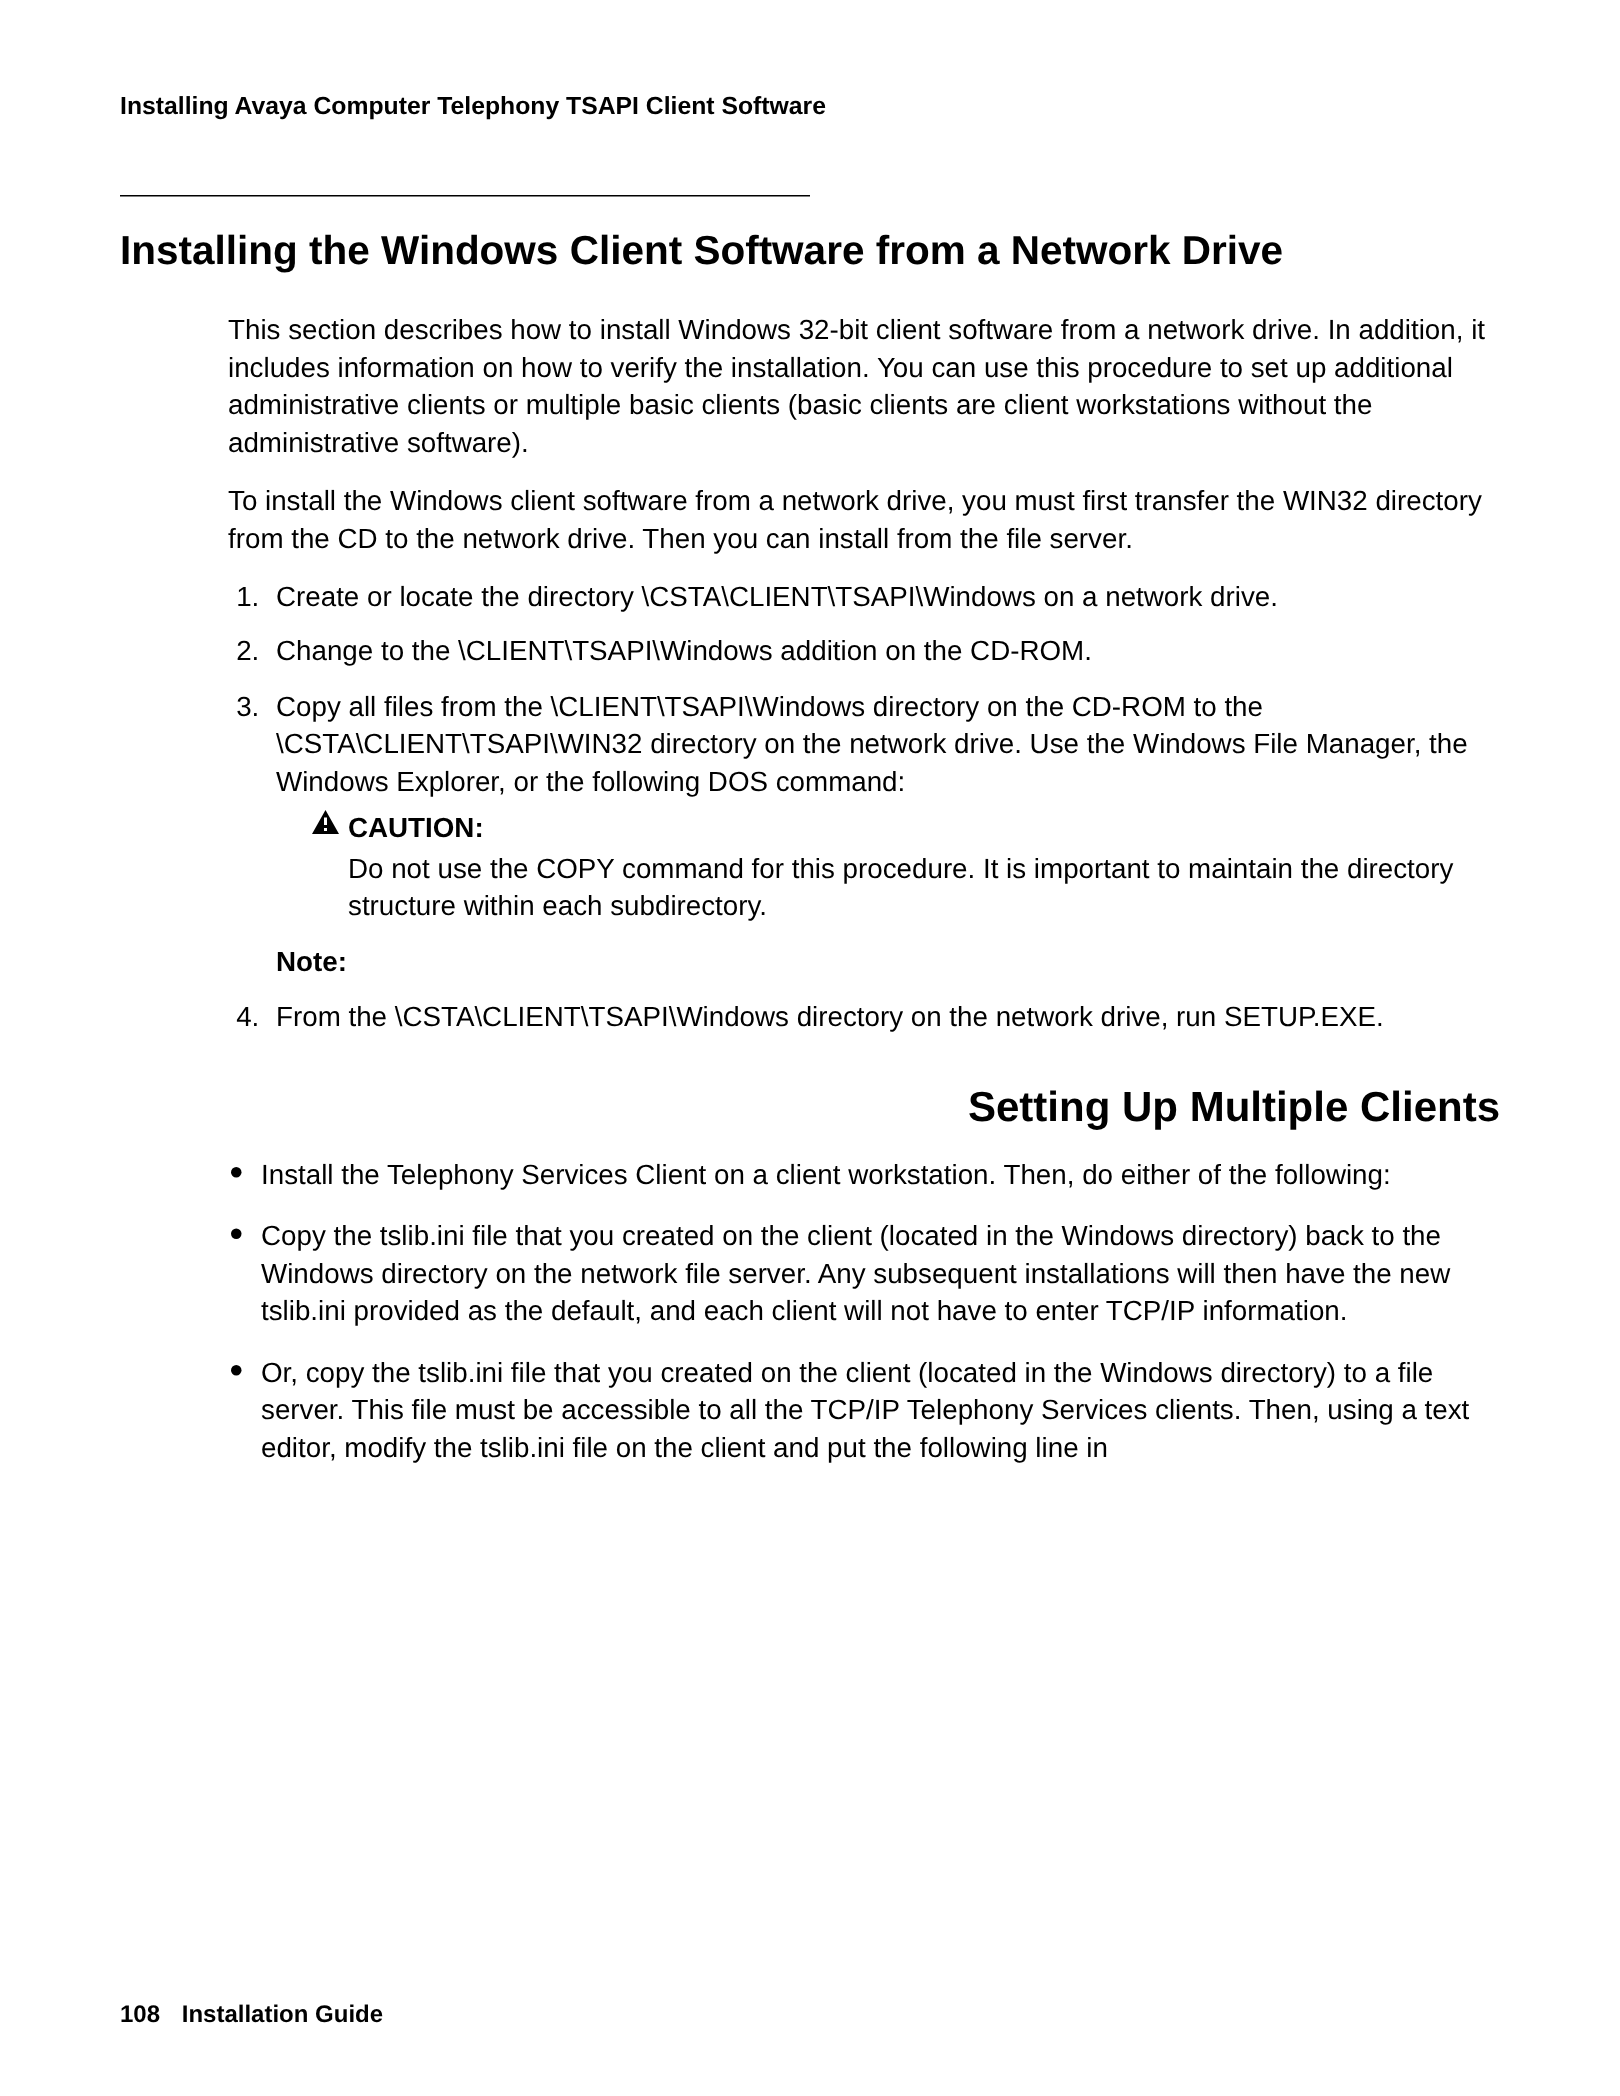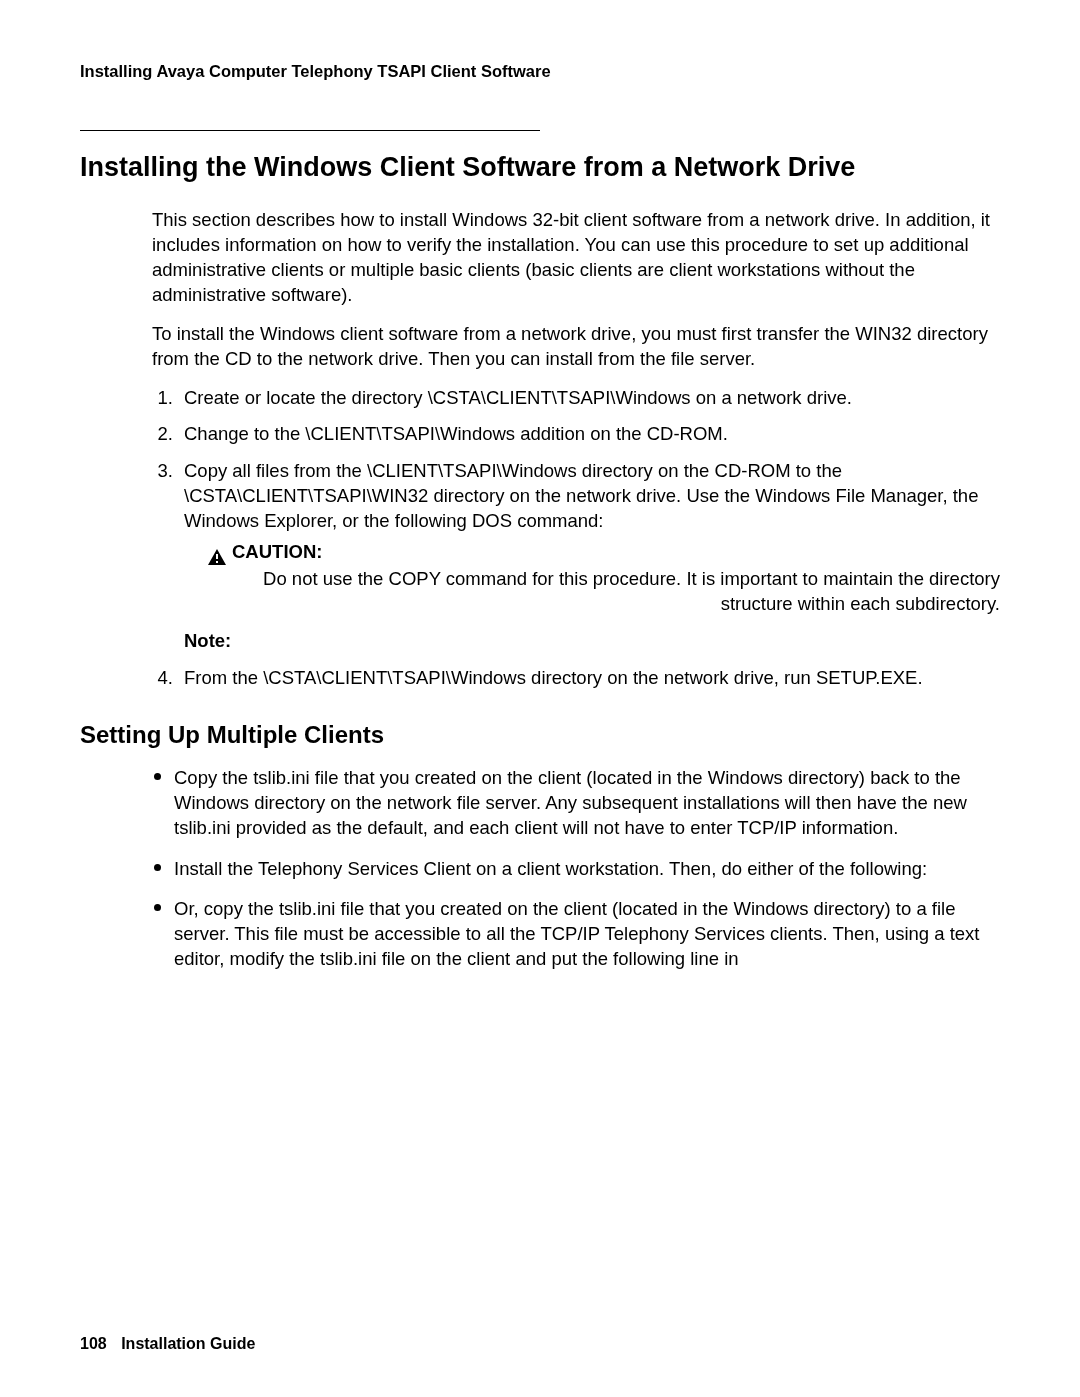--- a/index.html
+++ b/index.html
@@ -47,46 +47,46 @@
     font-weight: bold;
     font-size: 17px;
     margin: 6px 0 12px 0;
   }
   .admon {
     margin: 6px 0 12px 24px;
   }
   .admon .admon-head {
     font-weight: bold;
     display: flex;
-    align-items: flex-end;
+    align-items: flex-start;
     margin-bottom: 2px;
   }
   .admon .admon-icon {
     margin-right: 6px;
     display: inline-flex;
   }
   .admon .admon-body {
     margin-left: 24px;
-    text-align: right;
   }
   .note-block {
     margin: 10px 0 12px 0;
   }
   .note-block .note-head {
     font-weight: bold;
     margin-bottom: 2px;
   }
   .note-block .note-body {
     margin-left: 48px;
     max-width: 680px;
   }
   h2.subsection {
-    font-size: 24px;
+    font-size: 28px;
     font-weight: bold;
     margin: 28px 0 14px 0;
+    text-align: right;
   }
   ul.bullets {
     list-style: none;
     padding-left: 0;
     margin: 0;
   }
   ul.bullets > li {
     position: relative;
     padding-left: 22px;
     margin-bottom: 16px;
@@ -153,22 +153,22 @@
     <li>From the \CSTA\CLIENT\TSAPI\Windows directory on the network drive, run SETUP.EXE.</li>
   </ol>
 
 </div>
 
 <h2 class="subsection">Setting Up Multiple Clients</h2>
 
 <div class="body-block">
 
   <ul class="bullets">
+    <li>Install the Telephony Services Client on a client workstation. Then, do either of the following:</li>
     <li>Copy the tslib.ini file that you created on the client (located in the Windows directory) back to the Windows directory on the network file server. Any subsequent installations will then have the new tslib.ini provided as the default, and each client will not have to enter TCP/IP information.</li>
-    <li>Install the Telephony Services Client on a client workstation. Then, do either of the following:</li>
     <li>Or, copy the tslib.ini file that you created on the client (located in the Windows directory) to a file server. This file must be accessible to all the TCP/IP Telephony Services clients. Then, using a text editor, modify the tslib.ini file on the client and put the following line in</li>
   </ul>
 </div>
 
 <div class="footer">
   <span class="pagenum">108</span>
   <span>Installation Guide</span>
 </div>
 
 </body></html>

